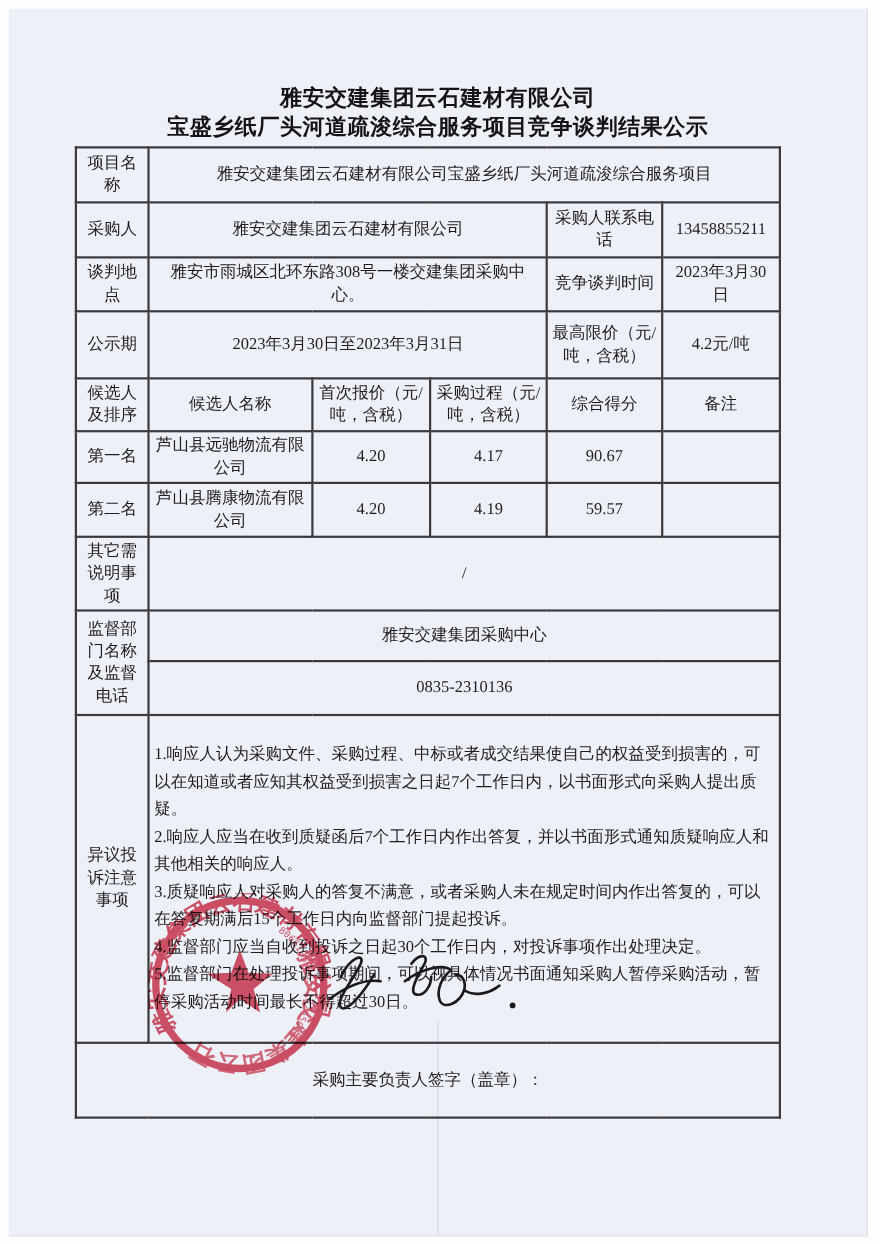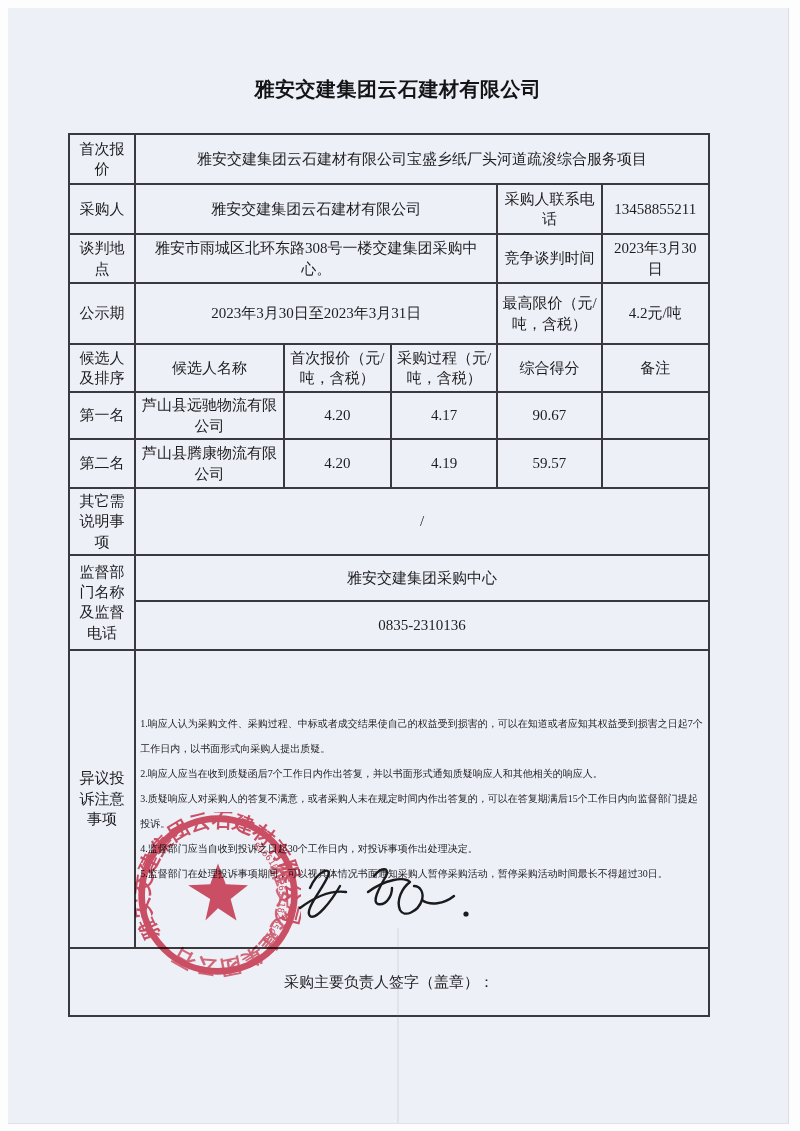--- a/index.html
+++ b/index.html
@@ -9,49 +9,50 @@
          border-right:1px solid #dcdee6;border-bottom:1px solid #e0e2ea;}
   .titles{position:absolute;left:0;top:68px;width:100%;text-align:center;
           font-family:"Liberation Sans","DejaVu Sans",sans-serif;font-weight:700;
           font-size:20px;line-height:27px;color:#141416;letter-spacing:0.5px;}
   table.doc{position:absolute;left:60px;top:125px;width:642px;border-collapse:collapse;table-layout:fixed;}
   table.doc td{border:2px solid #3a3a3e;font-size:15px;line-height:1.35;text-align:center;
                vertical-align:middle;padding:2px 4px;overflow:hidden;}
   td.lab{text-align:left;padding-left:6px;padding-right:2px;}
   td.left{text-align:left;padding-left:4px;}
   td.obj{text-align:left;padding:8px 9px;vertical-align:middle;}
-  .obj p{margin:0;font-size:10px;line-height:25px;text-align:left;}
+  .obj p{margin:0;font-size:15px;line-height:25px;text-align:left;}
   td.sigcell{text-align:left;padding-left:6px;font-family:Liberation Serif, serif;}
   .crease{position:absolute;left:389px;top:920px;width:2px;height:195px;background:rgba(110,115,135,0.10);}
   .stamp{position:absolute;left:127px;top:804px;width:166px;height:166px;color:#d6455a;
          mix-blend-mode:multiply;opacity:0.92;z-index:5;}
   .signature{position:absolute;left:278px;top:848px;width:200px;height:85px;z-index:4;}
 </style>
 </head>
 <body>
 
 <div class="scan">
   <div class="paper">
 
     <div class="titles">
       <div>雅安交建集团云石建材有限公司</div>
+      <div>宝盛乡纸厂头河道疏浚综合服务项目竞争谈判结果公示</div>
     </div>
 
     <table class="doc">
       <colgroup>
         <col style="width:66px">
           <col style="width:148px">
           <col style="width:107px">
         <col style="width:106px">
           <col style="width:104px">
           <col style="width:107px">
       </colgroup>
       <tbody>
         <tr>
-          <td class="lab" style="height:44px">首次报价</td>
+          <td class="lab" style="height:44px">项目名称</td>
           <td colspan="5">雅安交建集团云石建材有限公司宝盛乡纸厂头河道疏浚综合服务项目</td>
         </tr>
         <tr>
           <td class="lab" style="height:44px">采购人</td>
           <td colspan="3">雅安交建集团云石建材有限公司</td>
           <td>采购人联系电话</td>
           <td>13458855211</td>
         </tr>
         <tr>
           <td class="lab" style="height:43px">谈判地点</td>

